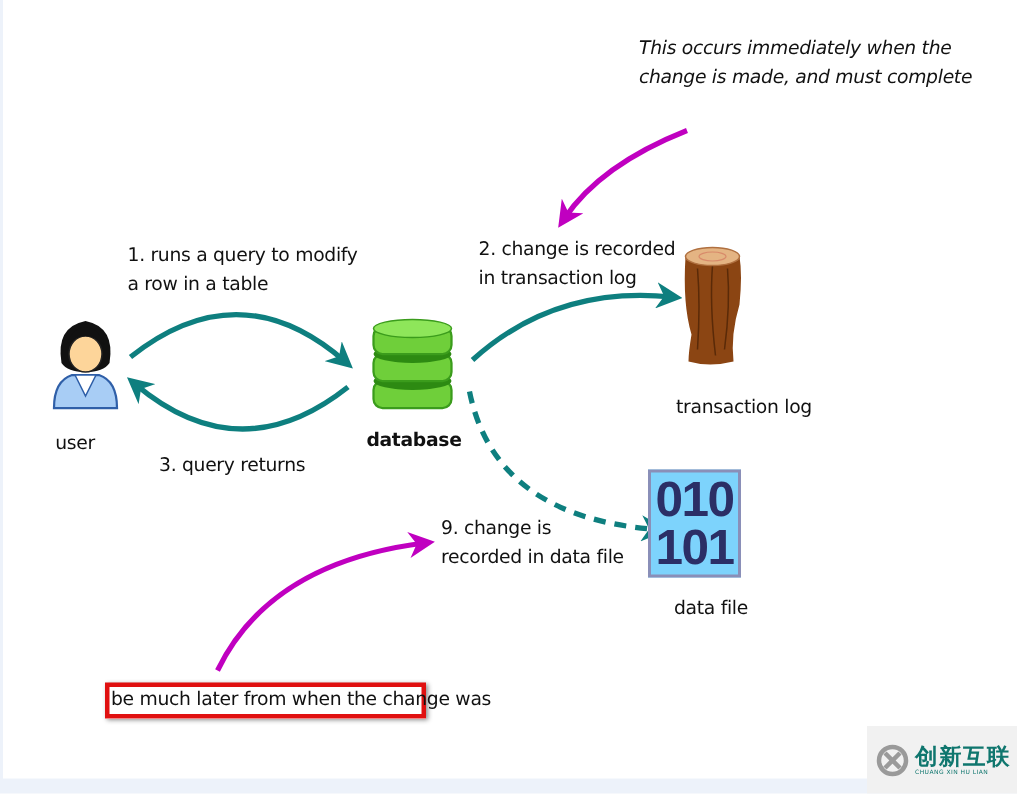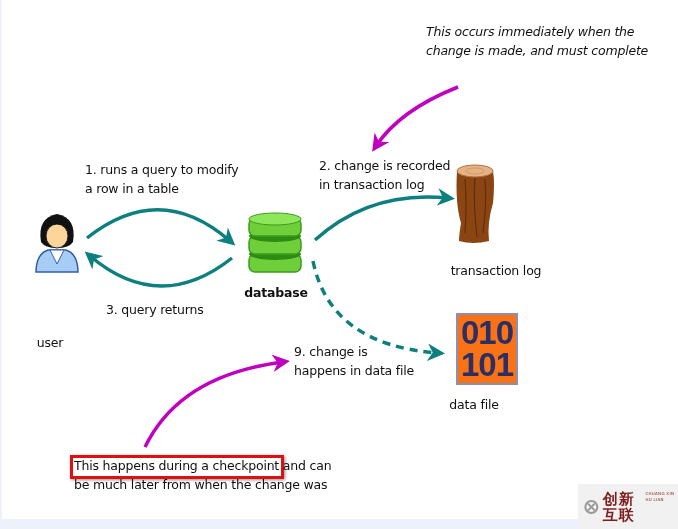--- a/index.html
+++ b/index.html
@@ -13,36 +13,36 @@
     background: #ffffff;
   }
   .txt {
     position: absolute; font-size: 12.5px; line-height: 19px; color: #111;
     white-space: nowrap; letter-spacing: -0.2px;
   }
   .lbl { text-align: center; }
   svg.arrows { position: absolute; left: 0; top: 0; }
   .icon { position: absolute; }
   .datafile {
-    position: absolute; left: 456px; top: 313px; width: 58px; height: 68px;
-    border: 2px solid #8a8fb8; background: #f97316;
+    position: absolute; left: 432px; top: 313px; width: 58px; height: 68px;
+    border: 2px solid #8a8fb8; background: #7dd3fc;
     display: flex; flex-direction: column; align-items: center; justify-content: center;
     font-family: "Liberation Sans", sans-serif; font-weight: bold;
     color: #2b2f66; font-size: 33px; line-height: 32px; letter-spacing: -1px;
   }
   .hl {
     position: absolute; left: 70px; top: 455px; width: 208px; height: 18px;
     border: 3px solid #e01010; box-shadow: 1px 1px 3px rgba(0,0,0,0.45);
   }
   .watermark {
     position: absolute; left: 578px; top: 484px; width: 100px; height: 45px;
     background: #f1f1f1; display: flex; align-items: center; gap: 4px; padding-left: 6px;
     box-sizing: border-box;
   }
-  .wm-text { display: flex; flex-direction: row; color: #7f1d1d; }
+  .wm-text { display: flex; flex-direction: column; color: #0f766e; }
   .wm-main { font-size: 15px; font-weight: bold; letter-spacing: 1px; line-height: 16px; }
   .wm-sub { font-size: 4px; line-height: 6px; letter-spacing: 0.3px; }
 </style>
 </head>
 <body>
 
 <div class="canvas"></div>
 
 <svg class="arrows" width="678" height="529">
   <defs>
@@ -61,21 +61,21 @@
   <path d="M145,447 Q180,375 283,362" stroke="#c000c0" stroke-width="3.5" fill="none" marker-end="url(#mm)"></path>
 </svg>
 
 <svg class="icon" style="left:33px;top:208px" width="48" height="66" viewBox="0 0 48 66">
   <path d="M3,64 Q3,46 15,42 L33,42 Q45,46 45,64 Z" fill="#a8cdf5" stroke="#2f5fa8" stroke-width="1.5"></path>
   <path d="M17,42 L24,56 L31,42 Z" fill="#ffffff" stroke="#2f5fa8" stroke-width="1"></path>
   <path d="M8,34 Q4,10 24,6 Q44,10 40,34 Q36,40 24,40 Q12,40 8,34 Z" fill="#111"></path>
   <ellipse cx="24" cy="28" rx="11" ry="12" fill="#fdd59a" stroke="#222" stroke-width="1"></ellipse>
   <path d="M11,22 Q16,10 24,10 Q32,10 37,22 Q30,16 24,16 Q18,16 11,22 Z" fill="#111"></path>
 </svg>
-<div class="txt lbl" style="left:30px;top:285px;width:40px;margin-top:48px;">user</div>
+<div class="txt lbl" style="left:30px;top:285px;width:40px;">user</div>
 
 <svg class="icon" style="left:247px;top:212px" width="56" height="64" viewBox="0 0 56 64">
   <rect x="2" y="42" width="52" height="18" rx="6" fill="#6fcf3a" stroke="#3b9c1c" stroke-width="1.5"></rect>
   <ellipse cx="28" cy="42" rx="26" ry="6" fill="#2d8a12"></ellipse>
   <rect x="2" y="24" width="52" height="18" rx="6" fill="#6fcf3a" stroke="#3b9c1c" stroke-width="1.5"></rect>
   <ellipse cx="28" cy="24" rx="26" ry="6" fill="#2d8a12"></ellipse>
   <rect x="2" y="6" width="52" height="18" rx="6" fill="#6fcf3a" stroke="#3b9c1c" stroke-width="1.5"></rect>
   <ellipse cx="28" cy="7" rx="26" ry="6" fill="#8ee65a" stroke="#3b9c1c" stroke-width="1"></ellipse>
 </svg>
 <div class="txt lbl" style="left:240px;top:283px;width:72px;font-weight:bold;">database</div>
@@ -100,31 +100,30 @@
 </div>
 <div class="txt" style="left:319px;top:156px;">
   <div>2. change is recorded</div>
   <div>in transaction log</div>
 </div>
 <div class="txt" style="left:106px;top:300px;">
   <div>3. query returns</div>
 </div>
 <div class="txt" style="left:294px;top:342px;">
   <div>9. change is</div>
-  <div>happens in data file</div>
+  <div>recorded in data file</div>
 </div>
 
 <div class="txt" style="left:426px;top:22px;font-style:italic;">
   <div>This occurs immediately when the</div>
   <div>change is made, and must complete</div>
 </div>
 
 <div class="hl"></div>
 <div class="txt" style="left:74px;top:456px;">
-  <div><span>This happens during a checkpoint</span><span> and can</span></div>
   <div>be much later from when the change was</div>
 </div>
 
 <div class="watermark">
   <svg width="22" height="22" viewBox="0 0 22 22">
     <circle cx="11" cy="11" r="9" fill="none" stroke="#9a9a9a" stroke-width="3"></circle>
     <path d="M6,6 L16,16 M16,6 L6,16" stroke="#9a9a9a" stroke-width="3"></path>
   </svg>
   <div class="wm-text">
     <span class="wm-main">创新互联</span>

